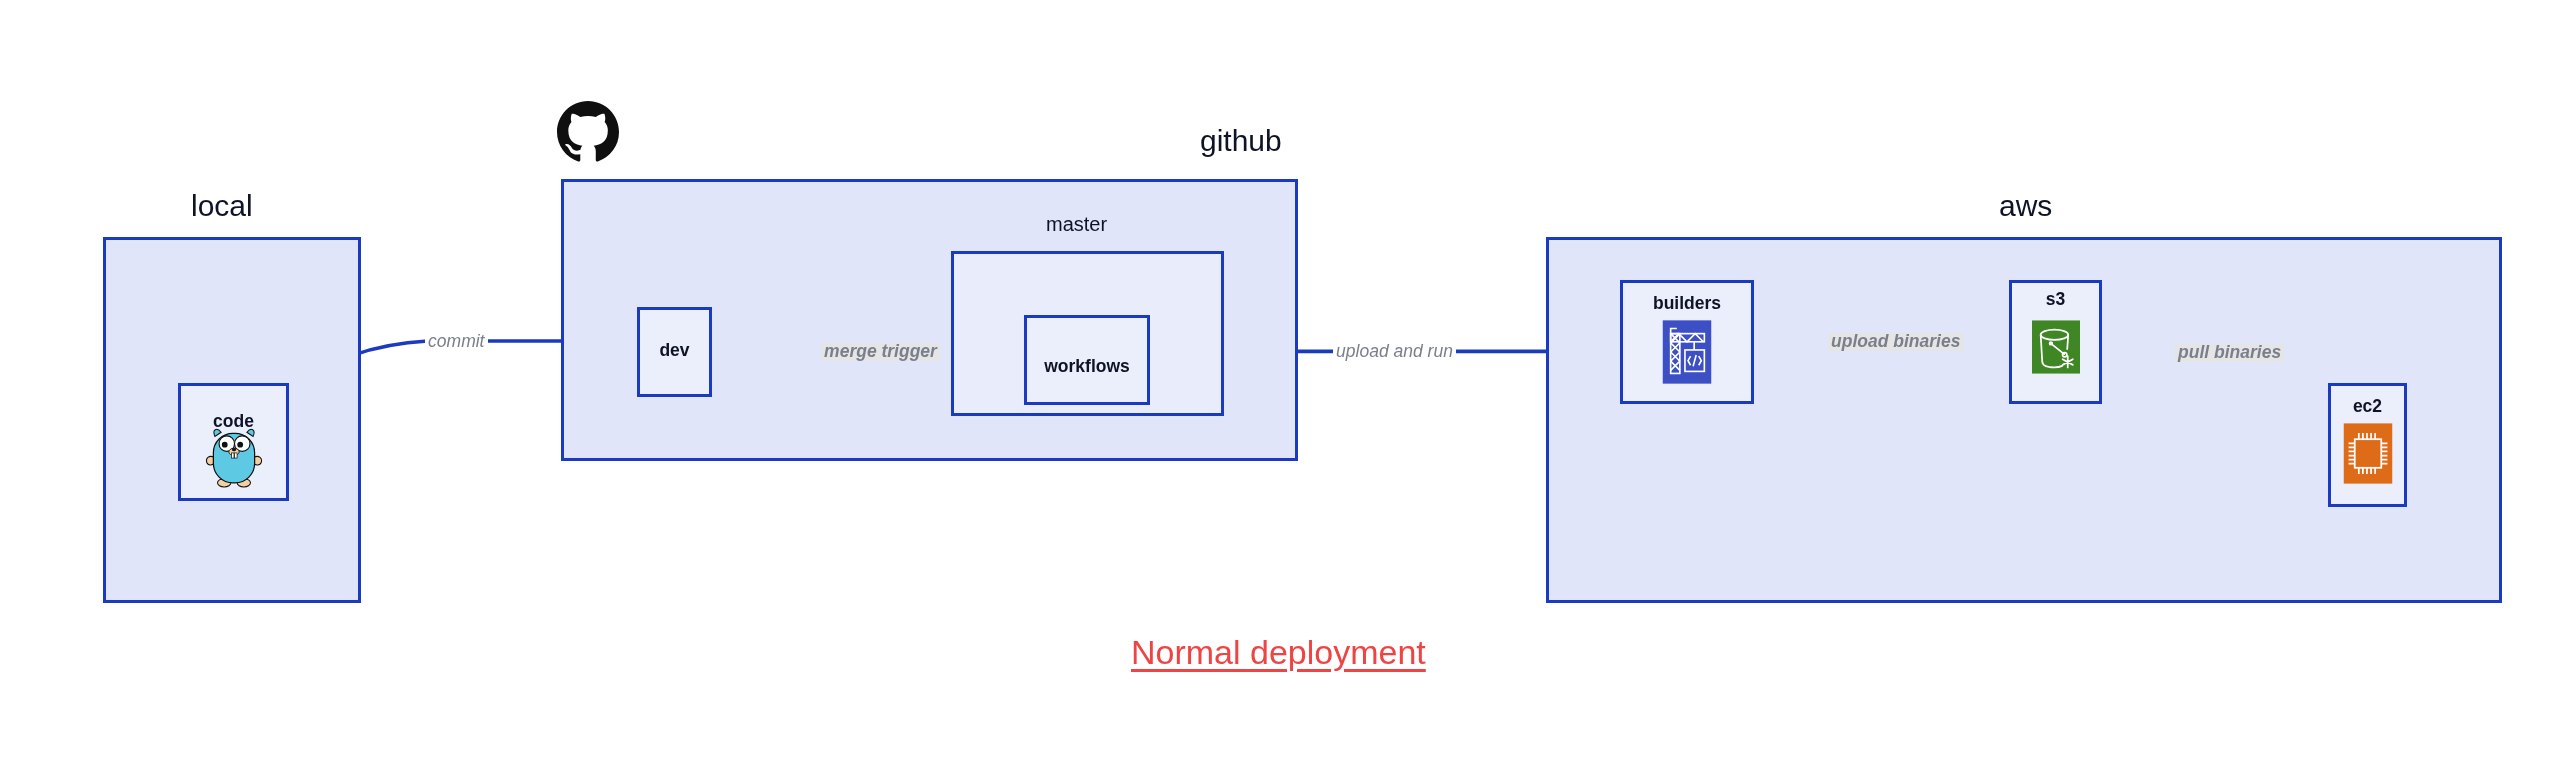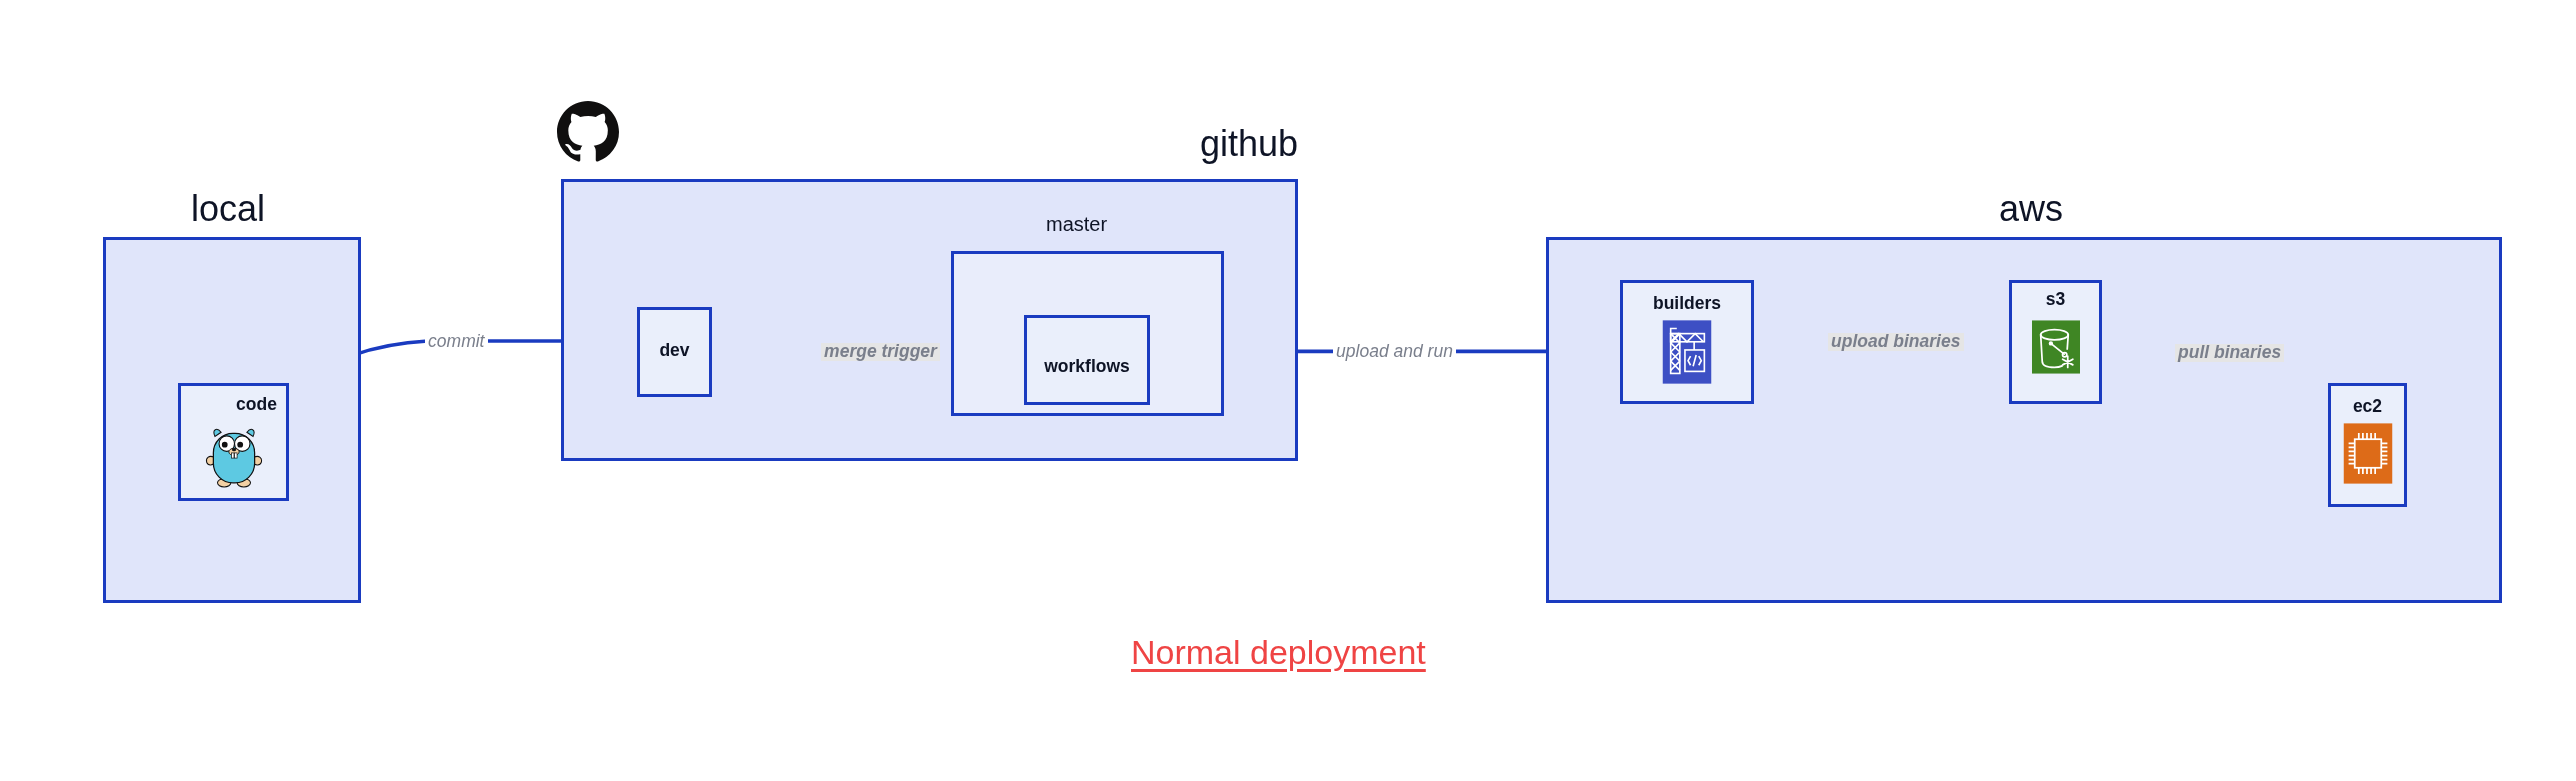--- a/index.html
+++ b/index.html
@@ -23,21 +23,21 @@
   
   .group {
     position: absolute;
     box-sizing: border-box;
     background: #e0e5fa;
     border: 3.6px solid #1a3bc0;
   }
   .group-label {
     position: absolute;
     color: #0e1426;
-    font-size: 36px;
+    font-size: 30px;
     font-weight: 400;
     line-height: 1;
     white-space: nowrap;
   }
   
   .subgroup {
     position: absolute;
     box-sizing: border-box;
     background: #e9edfb;
     border: 3.1px solid #1a3bc0;
@@ -130,21 +130,21 @@
     <g>
       <path d="M4080,662 C4180,658 4230,672 4270,694" fill="none" stroke="#1a3bc0" stroke-width="7"></path>
       <path d="M4325,722 C4390,772 4450,808 4518,845" fill="none" stroke="#1a3bc0" stroke-width="7" marker-end="url(#ah)"></path>
     </g>
   </svg>
 
   <div class="group-label" style="left:191px; top:191px;">local</div>
   <div class="group" style="left:103px; top:237px; width:258px; height:366px;"></div>
 
   <div class="node" style="left:178px; top:383px; width:111px; height:118px;">
-    <div class="node-label" style="top:10px;padding-left:23px;">code</div>
+    <div class="node-label" style="top:27px;">code</div>
     <div class="node-icon" style="top:37px; width:61px; height:65px;">
       <svg viewBox="0 0 118 126" width="61" height="65">
 
         <path d="M20,66 C10,62 4,68 6,76 C9,84 18,82 24,76 Z" fill="#f2d0a4" stroke="#111" stroke-width="2"></path>
         <path d="M98,66 C108,62 114,68 112,76 C109,84 100,82 94,76 Z" fill="#f2d0a4" stroke="#111" stroke-width="2"></path>
 
         <ellipse cx="40" cy="116" rx="13" ry="8" fill="#f2d0a4" stroke="#111" stroke-width="2"></ellipse>
         <ellipse cx="78" cy="116" rx="13" ry="8" fill="#f2d0a4" stroke="#111" stroke-width="2"></ellipse>
 
         <path d="M22,26 C16,12 26,8 34,18 Z" fill="#5dc9e2" stroke="#111" stroke-width="2"></path>

